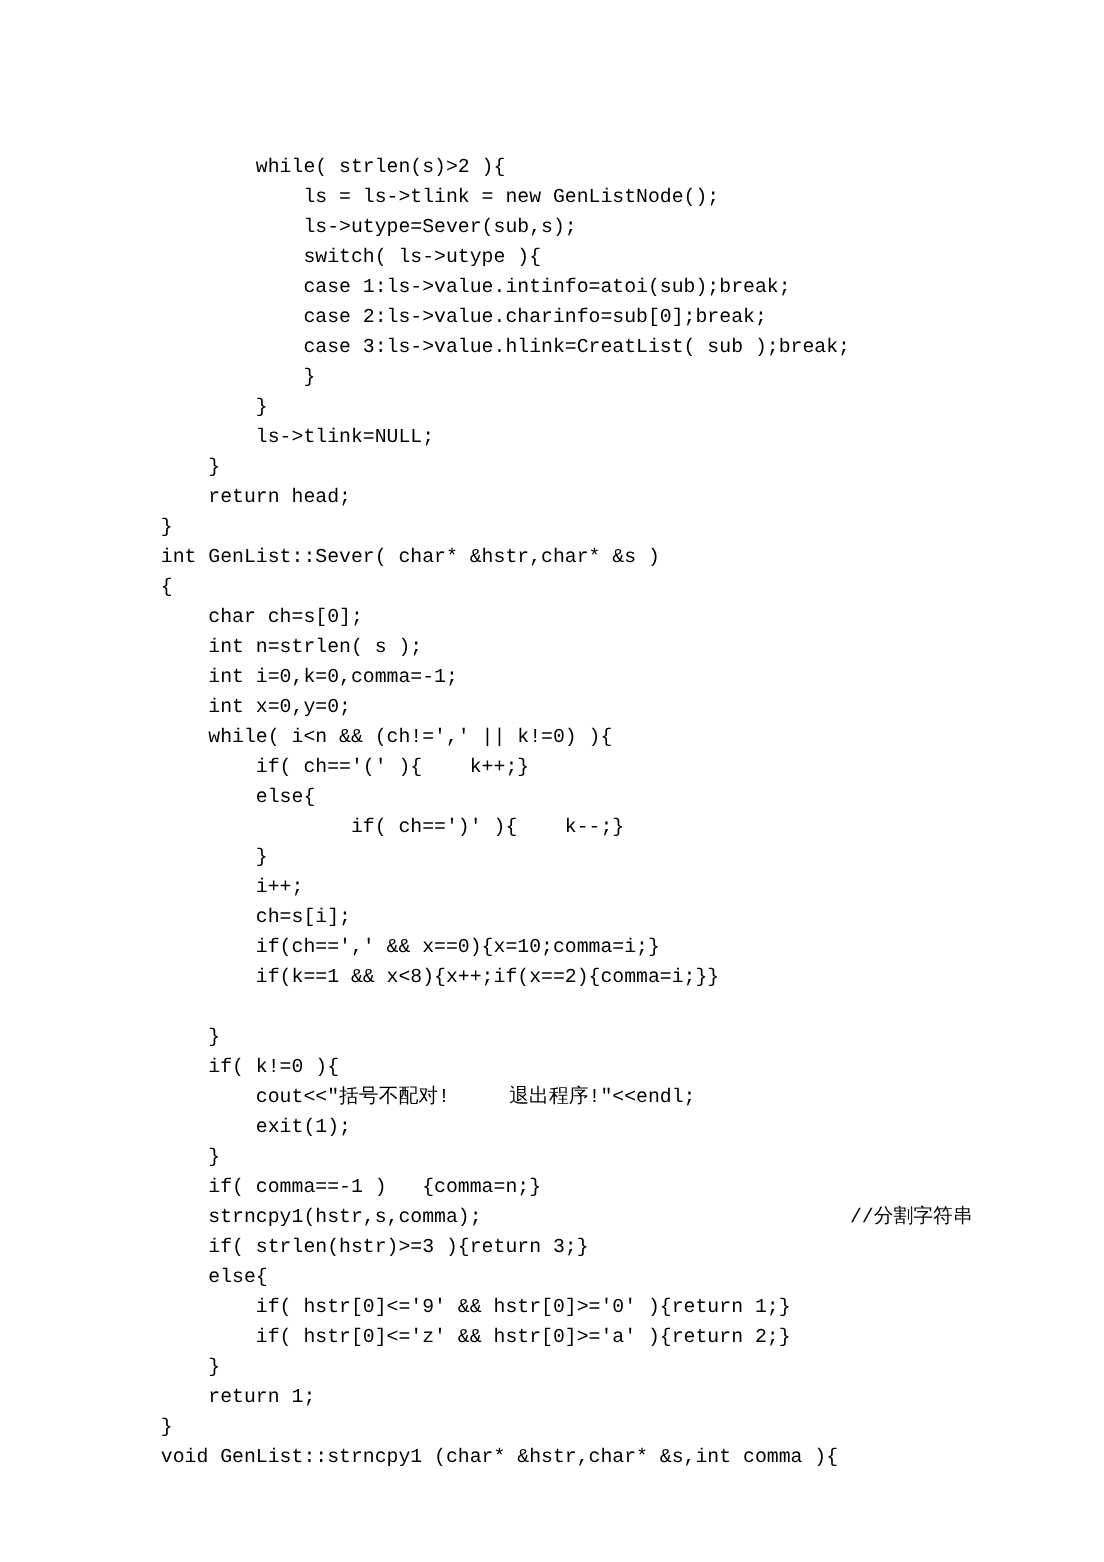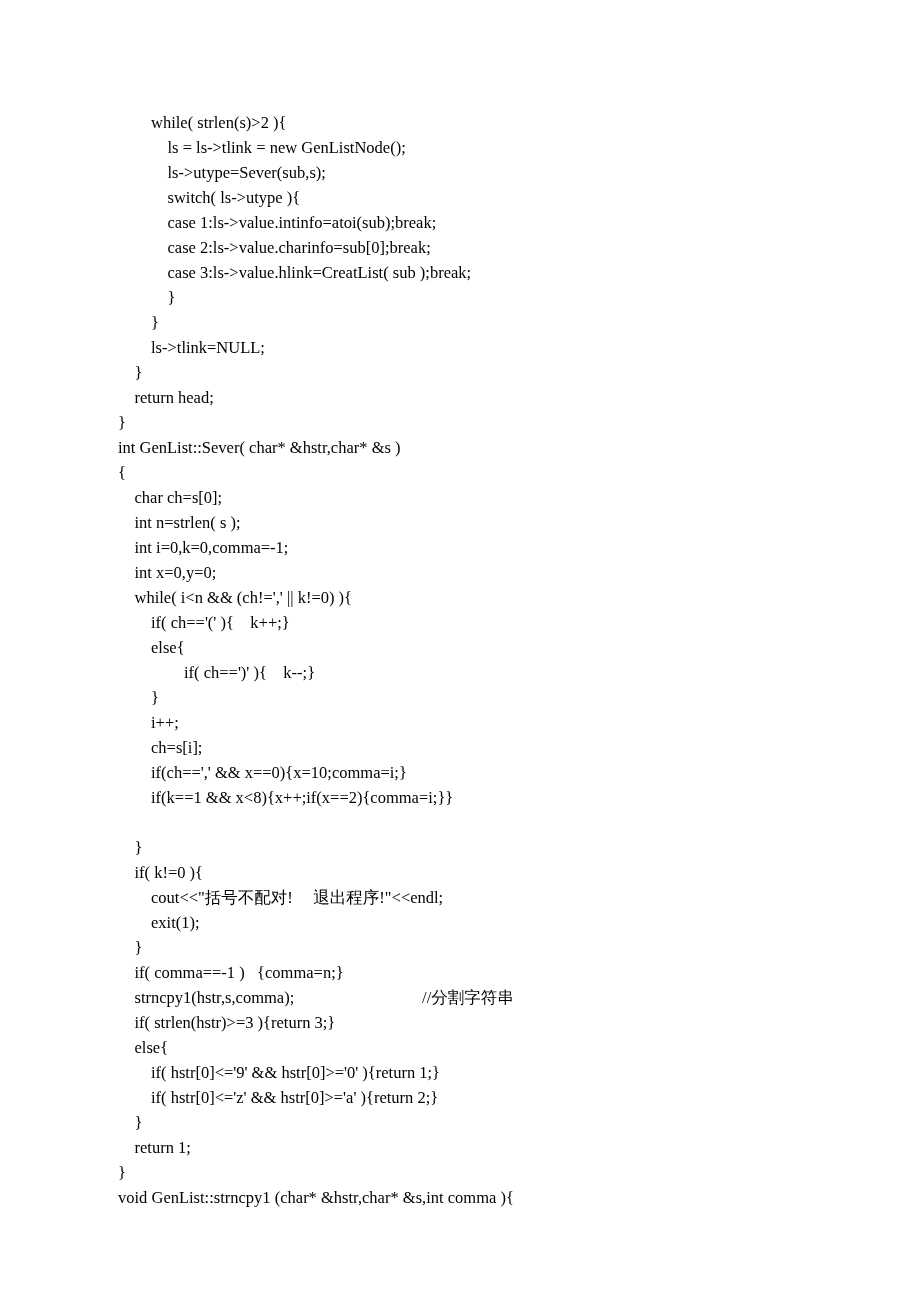--- a/index.html
+++ b/index.html
@@ -12,23 +12,23 @@
     width: 920px;
     min-height: 1302px;
     box-sizing: border-box;
     padding: 110px 0 0 118px;
     font-family: "SimSun", "NSimSun", "Courier New", monospace;
     font-size: 16.5px;
     line-height: 25px;
     color: #000000;
   }
   pre.code {
-    margin: 0;
+    margin: 16px;
     white-space: pre;
-    font-family: Liberation Serif, serif;
+    font-family: Liberation Mono, monospace;
     font-size: inherit;
   }
 </style>
 </head>
 <body>
 
 <div class="page">
   <pre class="code">        while( strlen(s)&gt;2 ){
             ls = ls-&gt;tlink = new GenListNode();
             ls-&gt;utype=Sever(sub,s);

